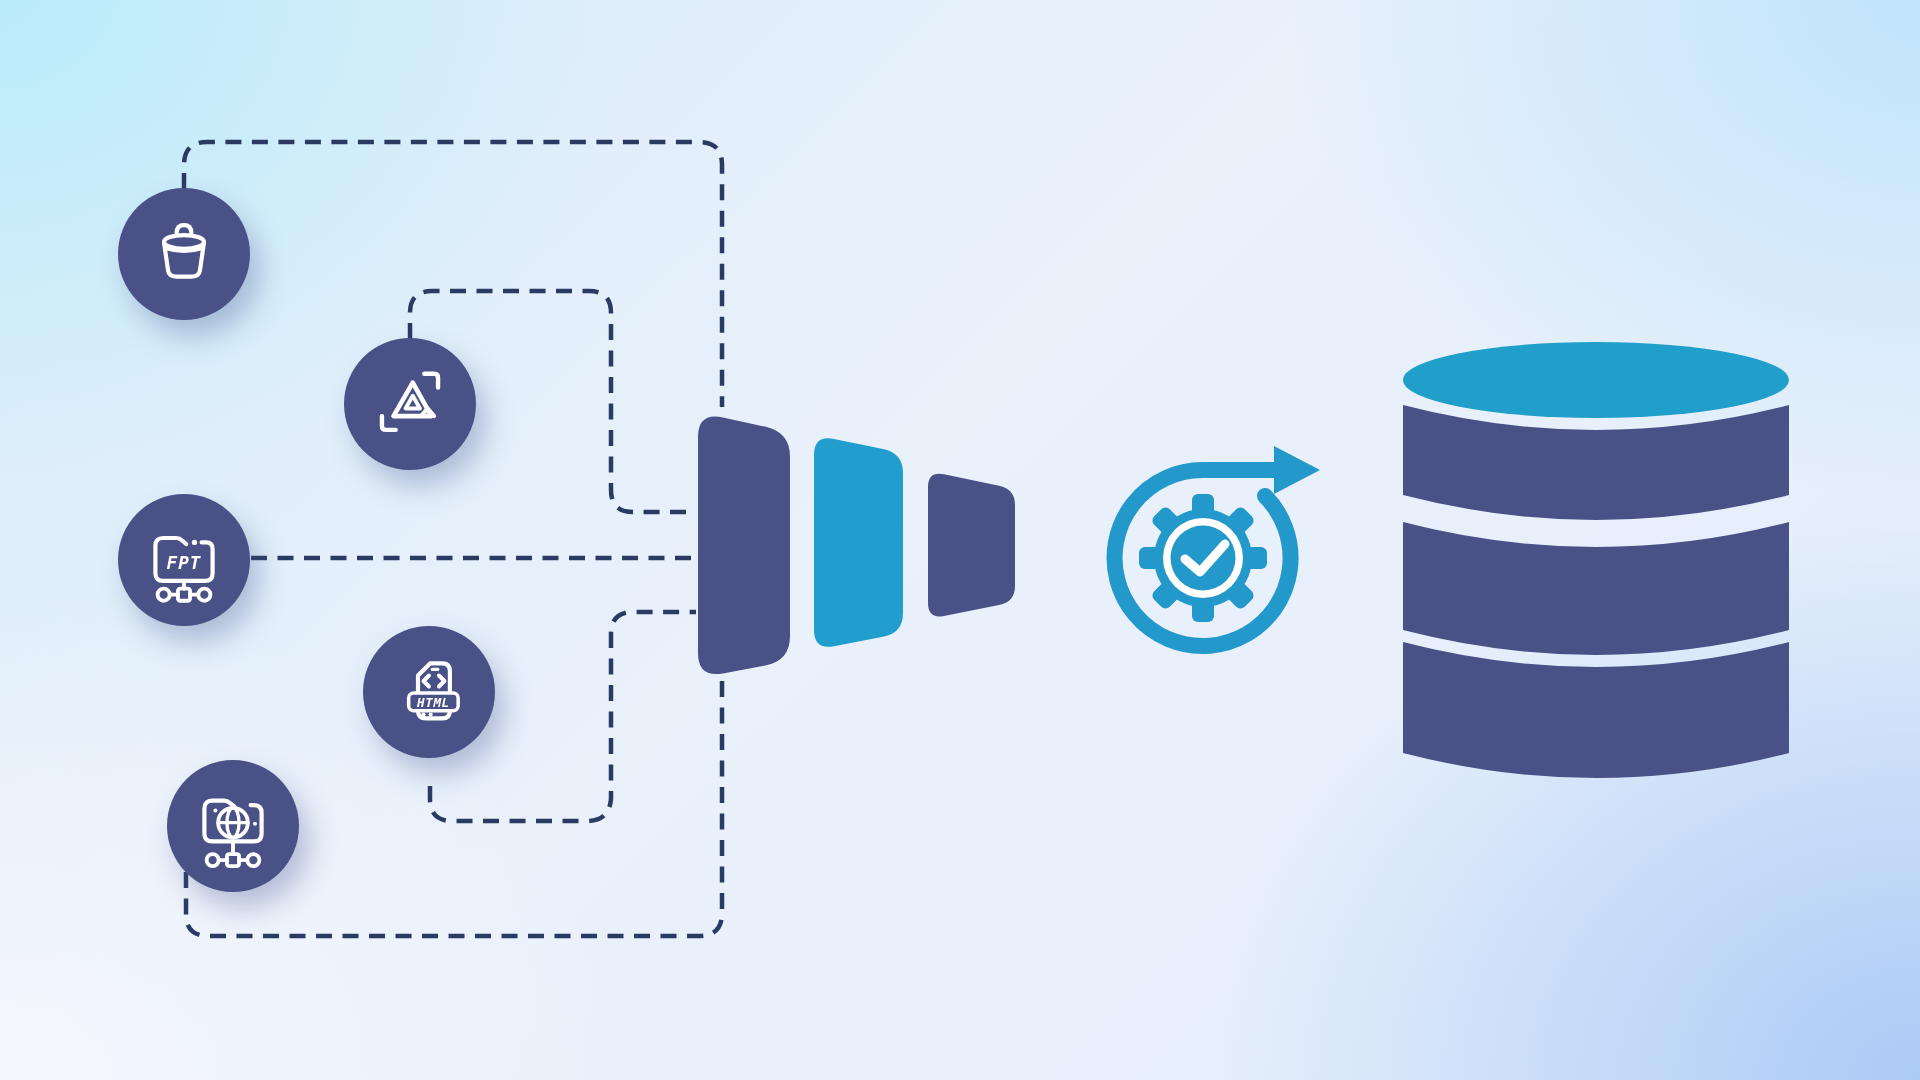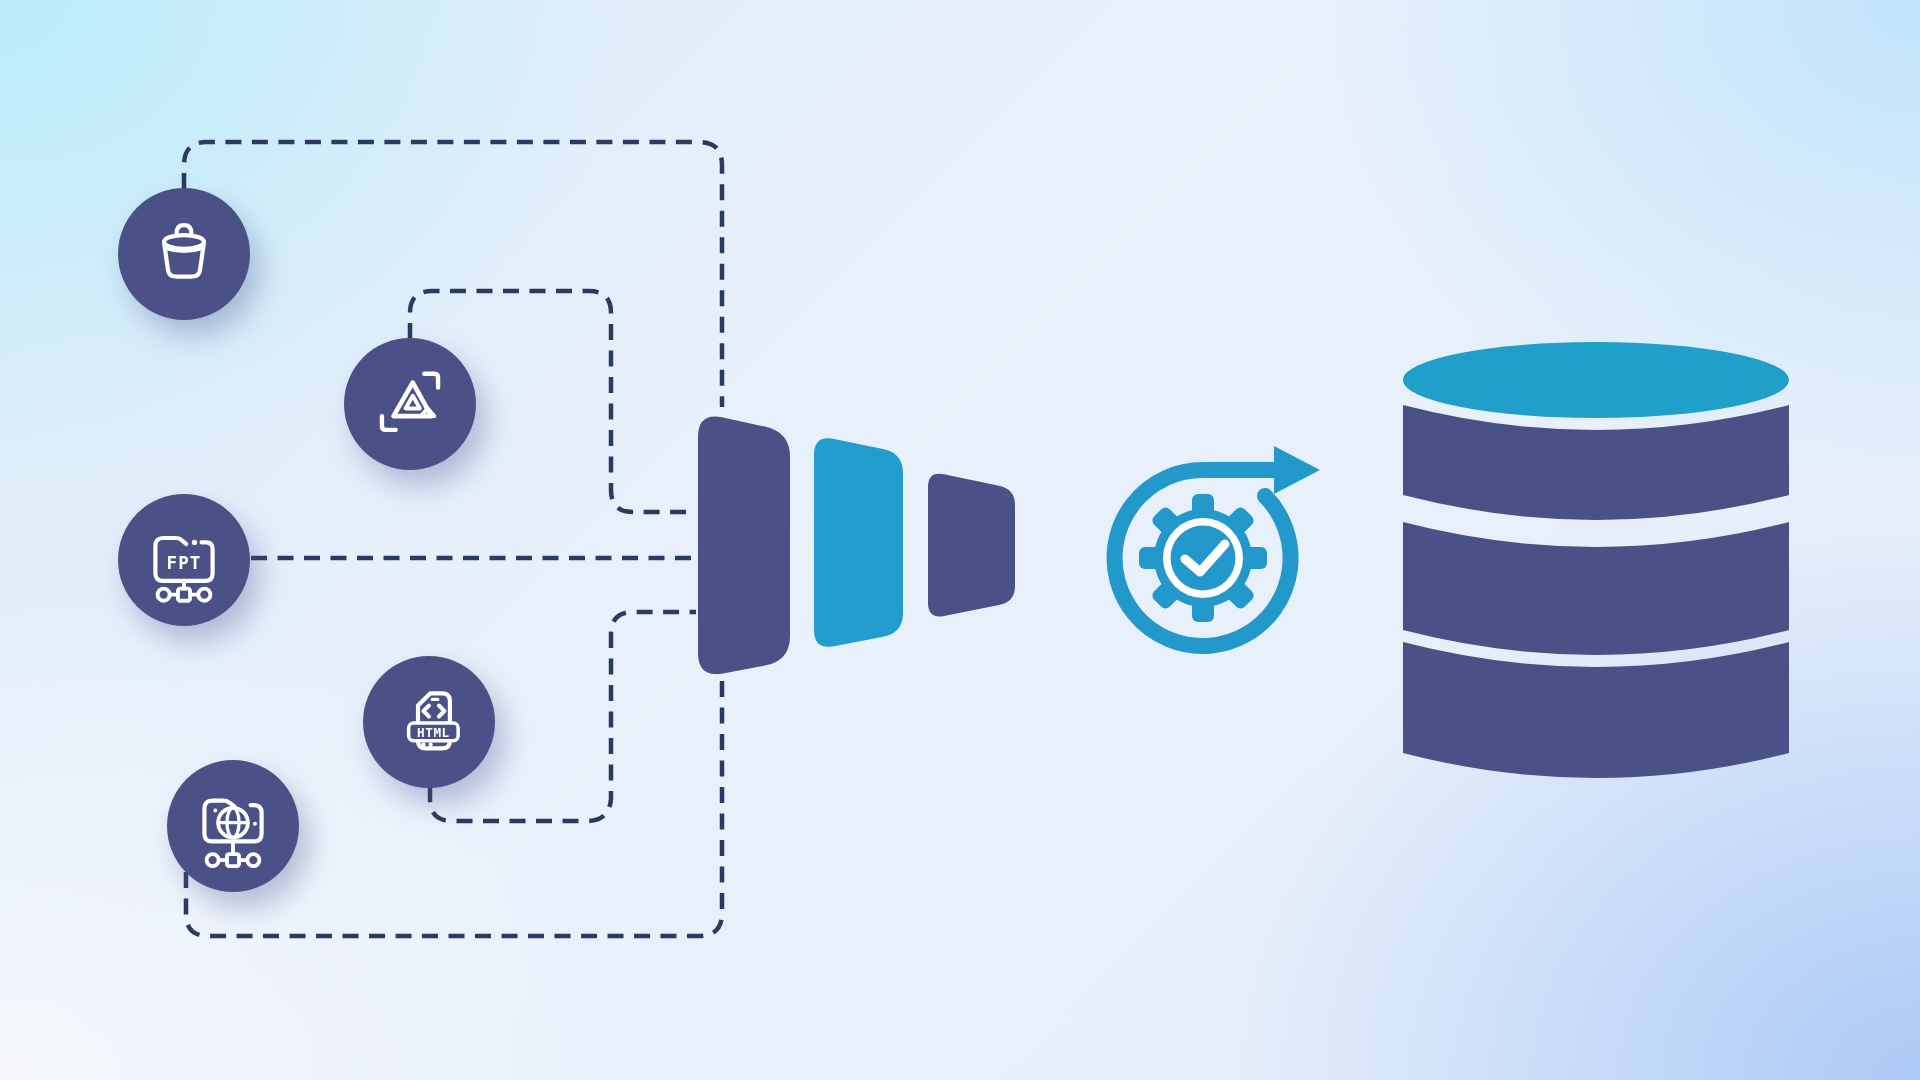--- a/index.html
+++ b/index.html
@@ -4,20 +4,21 @@
 <style>
   html,body{margin:0;padding:0;background:#dfeaf8;font-family:"Liberation Sans",sans-serif;}
   #stage{
     position:relative;width:1920px;height:1080px;overflow:hidden;
     background:
       radial-gradient(ellipse 900px 700px at 0% 0%, rgba(185,236,250,0.95), rgba(185,236,250,0) 70%),
       radial-gradient(ellipse 900px 700px at 100% 0%, rgba(188,227,251,0.9), rgba(188,227,251,0) 70%),
       radial-gradient(ellipse 1000px 800px at 100% 100%, rgba(168,200,246,0.95), rgba(168,200,246,0) 70%),
       radial-gradient(ellipse 900px 700px at 0% 100%, rgba(245,247,252,1), rgba(245,247,252,0) 70%),
       linear-gradient(135deg,#d9ecf9 0%,#e9f1fb 45%,#e3edfa 100%);
+    font-style: italic;
   }
   svg{display:block;}
   #overlay{position:absolute;left:0;top:0;}
   .src-circle{
     position:absolute;width:132px;height:132px;border-radius:50%;
     background:#4a5187;display:flex;align-items:center;justify-content:center;
     box-shadow:10px 16px 28px rgba(76,90,150,0.35);
   }
   .icon-stroke{stroke:#ffffff;fill:none;stroke-linecap:round;stroke-linejoin:round;}
   .icon-text{fill:#ffffff;font-family:"DejaVu Sans Mono","Liberation Sans",monospace;font-weight:bold;text-anchor:middle;}
@@ -98,21 +99,21 @@
       <circle cx="49.5" cy="24" r="2.4" fill="#ffffff"></circle>
       <text class="icon-text" x="40" y="48.5" font-size="16" letter-spacing="1">FPT</text>
       <path class="icon-stroke" stroke-width="3.5" d="M 40,59 V 66"></path>
       <rect class="icon-stroke" stroke-width="3.5" x="34.5" y="66" width="11" height="11" rx="2"></rect>
       <circle class="icon-stroke" stroke-width="3.5" cx="21.5" cy="71.5" r="5.5"></circle>
       <circle class="icon-stroke" stroke-width="3.5" cx="58.5" cy="71.5" r="5.5"></circle>
       <path class="icon-stroke" stroke-width="3.5" d="M 27,71.5 H 34.5 M 45.5,71.5 H 53"></path>
     </svg>
   </div>
 
-  <div class="src-circle" style="left:363px;top:656px;">
+  <div class="src-circle" style="left:363px;top:626px;">
     <svg width="88" height="88" viewBox="0 0 80 80">
       <path class="icon-stroke" stroke-width="3.8" d="M 41,14 H 52 Q 59,14 59,21 V 57 Q 59,64 52,64 H 37 Q 30,64 30,57 V 25 Z"></path>
       <path class="icon-stroke" stroke-width="3" d="M 43,19.5 H 48"></path>
       <path class="icon-stroke" stroke-width="3.6" d="M 40,25 L 35,30 L 40,35"></path>
       <path class="icon-stroke" stroke-width="3.6" d="M 49,25 L 54,30 L 49,35"></path>
       <rect x="21.5" y="41" width="45" height="16" rx="4.5" fill="#4a5187" stroke="#ffffff" stroke-width="3.2"></rect>
       <text class="icon-text" x="44" y="53.5" font-size="11.5" letter-spacing="0.5">HTML</text>
       <circle cx="35" cy="60.5" r="1.9" fill="#ffffff"></circle>
       <circle cx="41.5" cy="60.5" r="1.9" fill="#ffffff"></circle>
     </svg>

